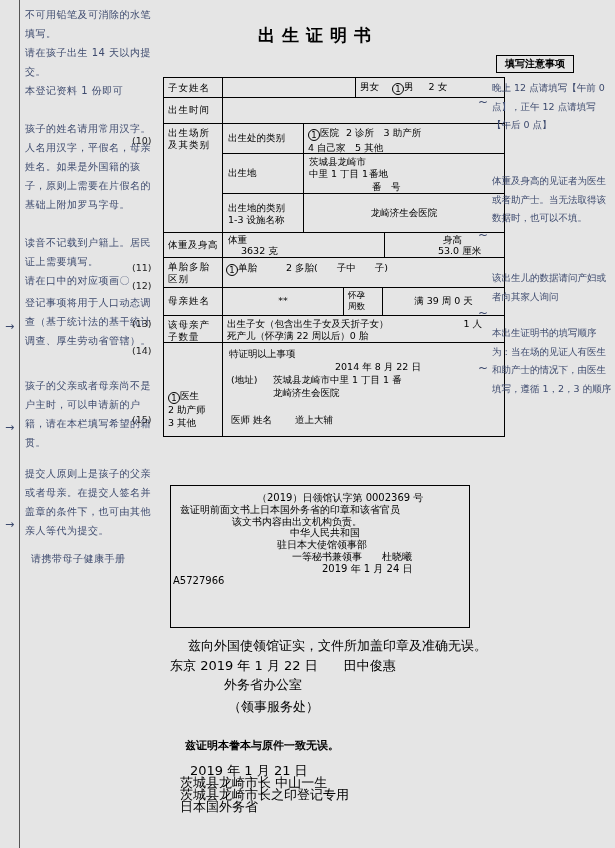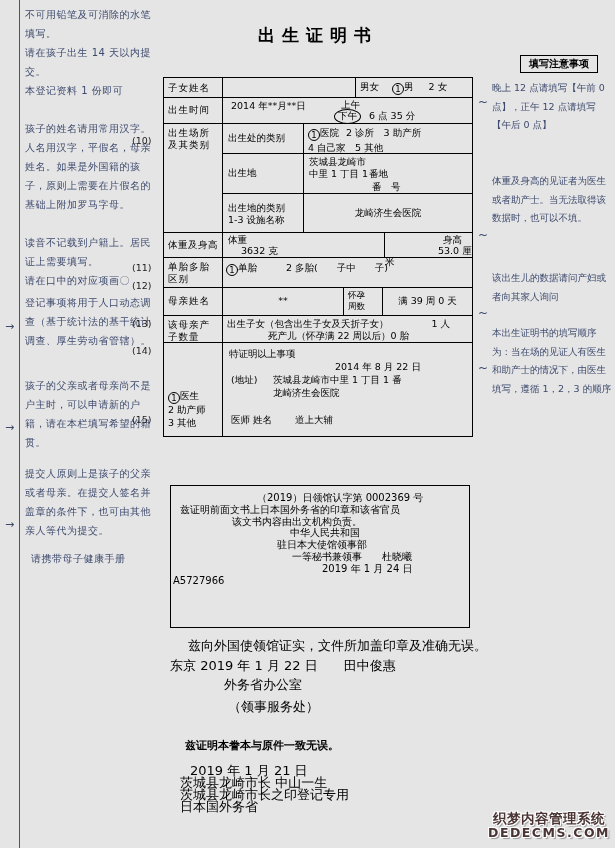--- a/index.html
+++ b/index.html
@@ -10,35 +10,35 @@
   .vrule{position:absolute;left:19px;top:0;width:1px;height:848px;background:#555;}
   
   .blue{color:#3d4a6e;}
   .lp{position:absolute;left:25px;width:133px;font-size:10px;line-height:19px;letter-spacing:.5px;}
   .arrow{position:absolute;left:5px;font-size:11px;color:#3d4a6e;}
   .itemnum{position:absolute;left:132px;font-size:9.5px;color:#222;}
   
   .title{position:absolute;left:163px;top:24px;width:310px;text-align:center;
          font-size:17px;font-weight:bold;letter-spacing:7px;color:#000;}
   
-  .tbl{position:absolute;left:163px;top:77px;width:310px;border:1px solid #000;
+  .tbl{position:absolute;left:163px;top:77px;width:342px;border:1px solid #000;
        font-size:9.5px;color:#000;box-sizing:border-box;}
   .row{display:flex;border-bottom:1px solid #000;box-sizing:border-box;}
   .row:last-child{border-bottom:none;}
   .cA{width:59px;border-right:1px solid #000;padding:3px 3px 1px 4px;letter-spacing:1px;
       box-sizing:border-box;line-height:12px;}
   .cell{box-sizing:border-box;position:relative;}
   .bR{border-right:1px solid #000;}
   .sub{width:81px;border-right:1px solid #000;padding:3px 3px 1px 5px;box-sizing:border-box;line-height:12px;}
   .cnum{display:inline-block;box-sizing:border-box;border:1px solid #000;border-radius:50%;
         width:12px;height:12px;line-height:10px;text-align:center;font-size:8.5px;vertical-align:-2px;}
   .epm{display:inline-block;border:1px solid #000;border-radius:50%;padding:0 3px;}
   
   .noteshdr{position:absolute;left:496px;top:55px;border:1px solid #000;padding:1px 8px;
-            font-size:10px;font-weight:bold;color:#000;margin-left:24px;}
+            font-size:10px;font-weight:bold;color:#000;}
   .rp{position:absolute;left:492px;width:121px;font-size:9.5px;line-height:18.5px;color:#3d4a6e;}
   .tilde{position:absolute;left:478px;font-size:12px;color:#3d4a6e;}
   
   .cbox{position:absolute;left:170px;top:485px;width:300px;height:143px;border:1px solid #000;
         box-sizing:border-box;font-size:10px;line-height:11.8px;padding-top:6px;color:#000;}
   .cbox div{white-space:nowrap;}
   
   .m{position:absolute;font-size:13px;color:#000;white-space:nowrap;}
   .copy1{position:absolute;font-size:11px;font-weight:bold;color:#000;white-space:nowrap;}
   
@@ -84,26 +84,20 @@
       <div class="cell bR" style="width:133px"></div>
       <div class="cell" style="flex:1;padding:3px 0 0 4px">
         <span>男女</span>
         <span style="margin-left:10px"><span class="cnum">1</span><span>男</span></span>
         <span style="margin-left:12px">2 女</span>
       </div>
     </div>
 
     <div class="row" style="height:26px">
       <div class="cA" style="line-height:18px">出生时间</div>
-      <div class="cell" style="flex:1">
-        <span class="abs" style="left:8px;top:2px">2014 年**月**日</span>
-        <span class="abs" style="left:118px;top:1px">上午</span>
-        <span class="abs epm" style="left:111px;top:11px">下午</span>
-        <span class="abs" style="left:146px;top:12px">6 点 35 分</span>
-      </div>
     </div>
 
     <div class="row" style="height:109px">
       <div class="cA">出生场所及其类别</div>
       <div style="flex:1;display:flex;flex-direction:column">
         <div style="display:flex;height:30px;border-bottom:1px solid #000;box-sizing:border-box">
           <div class="sub" style="line-height:22px">出生处的类别</div>
           <div class="cell" style="flex:1;padding:2px 0 0 4px;line-height:13px">
             <span class="cnum">1</span><span>医院</span>
             <span style="margin-left:4px">2 诊所　3 助产所</span>
@@ -159,21 +153,21 @@
       <div class="cell" style="flex:1;text-align:center;line-height:26px">满 39 周 0 天</div>
     </div>
 
     <div class="row" style="height:27px">
       <div class="cA">该母亲产子数量</div>
       <div class="cell" style="flex:1;padding:2px 22px 0 4px;line-height:12px">
         <div style="display:flex;justify-content:space-between">
           <span>出生子女（包含出生子女及夭折子女）</span>
           <span>1 人</span>
         </div>
-        <div style="display:flex;justify-content:center">
+        <div style="display:flex;justify-content:flex-start">
           <span>死产儿（怀孕满 22 周以后）</span>
           <span>0 胎</span>
         </div>
       </div>
     </div>
 
     <div class="row" style="height:93px">
       <div class="cA" style="display:flex;flex-direction:column;justify-content:flex-end;padding-bottom:7px;line-height:12.5px;letter-spacing:0">
         <span><span class="cnum">1</span><span>医生</span></span>
         <span>2 助产师</span>
@@ -217,18 +211,14 @@
   <div class="m" style="left:170px;top:657px">东京 2019 年 1 月 22 日　　田中俊惠</div>
   <div class="m" style="left:224px;top:676px">外务省办公室</div>
   <div class="m" style="left:228px;top:698px">（领事服务处）</div>
 
   <div class="copy1" style="left:185px;top:738px">兹证明本誊本与原件一致无误。</div>
   <div class="m" style="left:190px;top:762px">2019 年 1 月 21 日</div>
   <div class="m" style="left:180px;top:774px">茨城县龙崎市长 中山一生</div>
   <div class="m" style="left:180px;top:786px">茨城县龙崎市长之印登记专用</div>
   <div class="m" style="left:180px;top:798px">日本国外务省</div>
 
-  <div class="wm">
-    <div class="wm1">织梦内容管理系统</div>
-    <div class="wm2">DEDECMS.COM</div>
-  </div>
 
 </div>
 
 </body></html>

